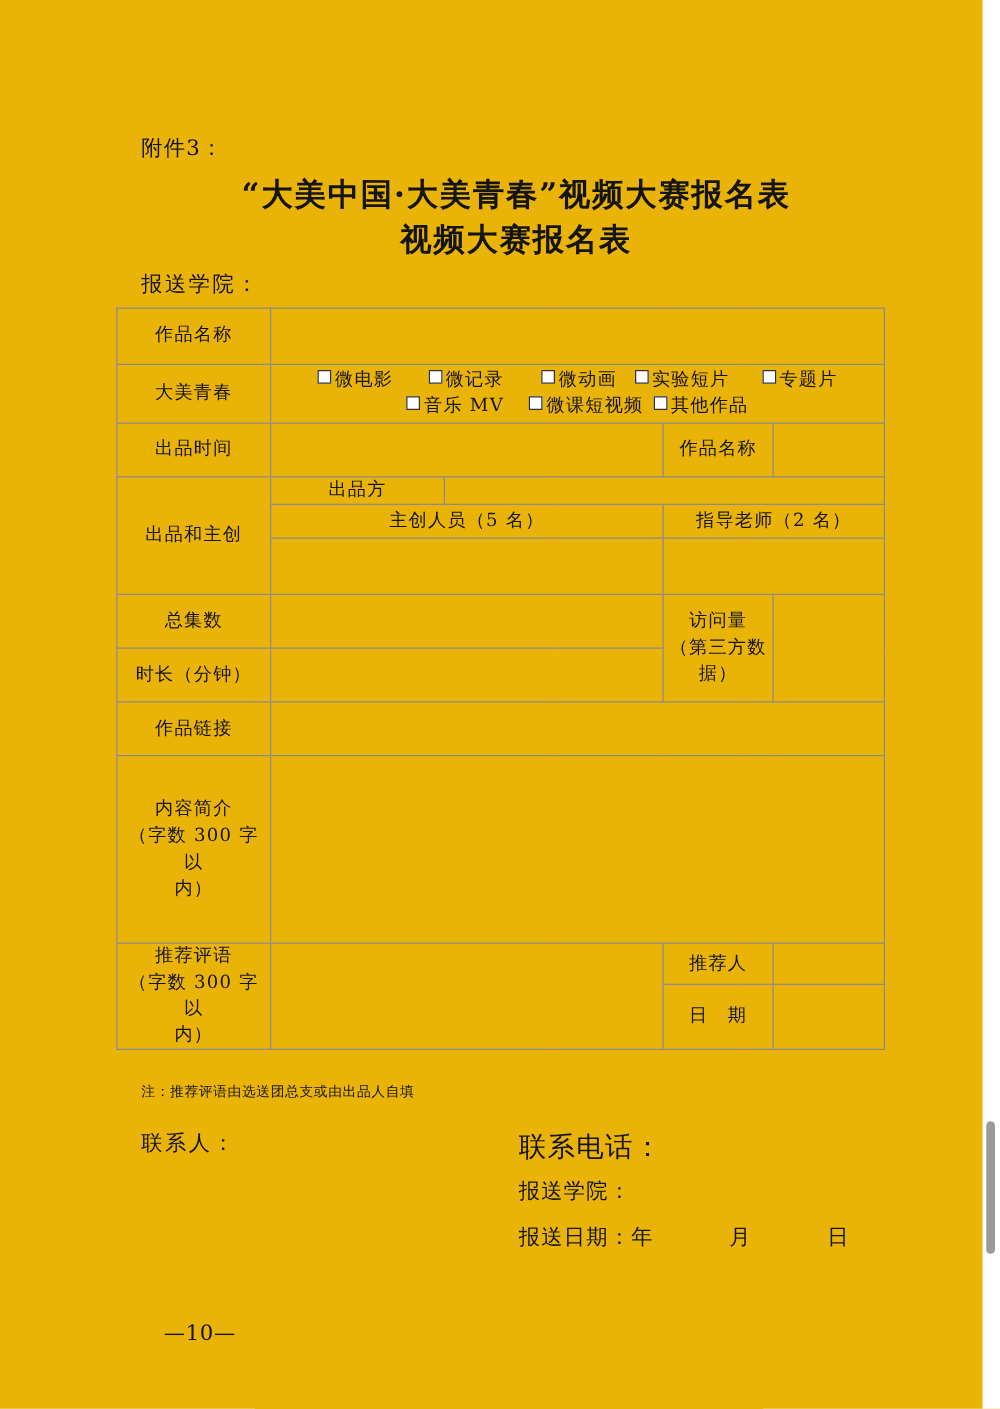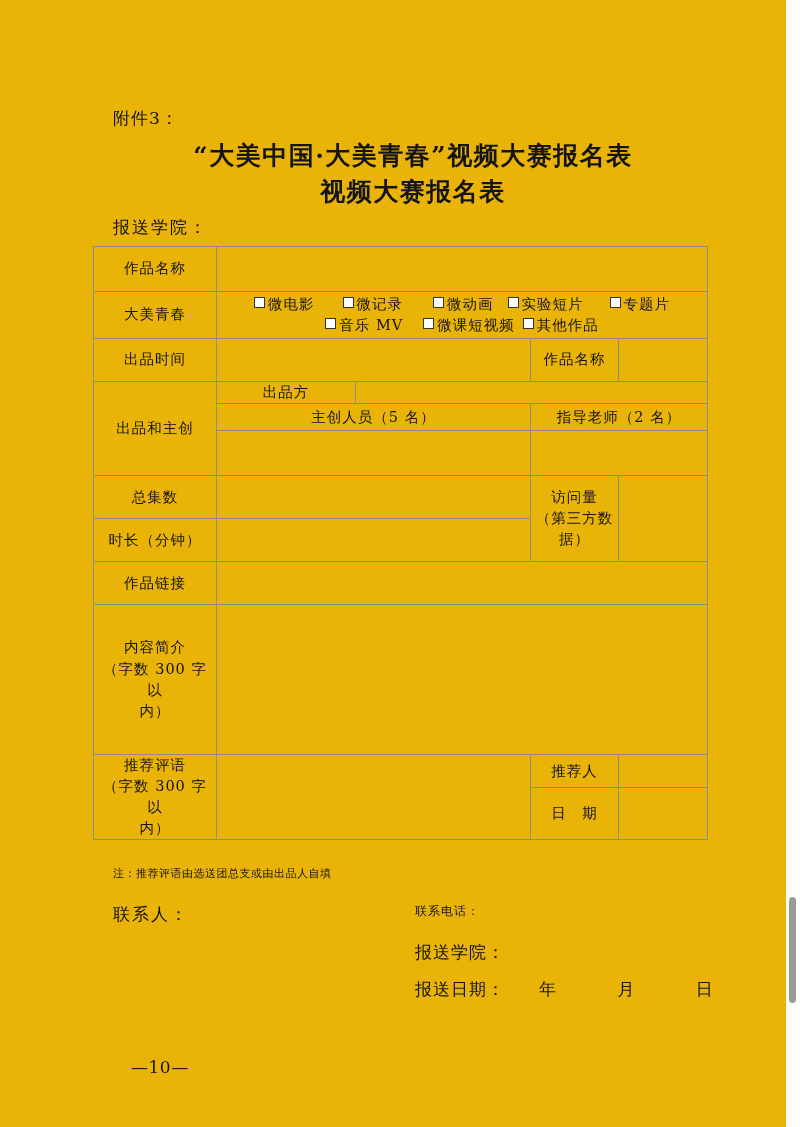--- a/index.html
+++ b/index.html
@@ -119,21 +119,21 @@
     left: 113px;
     top: 903px;
     font-size: 17px;
     letter-spacing: 2px;
     white-space: nowrap;
   }
   .contact-phone {
     position: absolute;
     left: 415px;
     top: 903px;
-    font-size: 12px;
+    font-size: 22px;
     letter-spacing: 1px;
     white-space: nowrap;
   }
   .submit-college-bottom {
     position: absolute;
     left: 415px;
     top: 941px;
     font-size: 17px;
     letter-spacing: 1px;
     white-space: nowrap;
@@ -141,21 +141,20 @@
   .submit-date {
     position: absolute;
     left: 415px;
     top: 978px;
     font-size: 17px;
     letter-spacing: 1px;
     white-space: nowrap;
   }
   .submit-date .ymd {
     display: inline-block;
-    margin-left: 34px;
     letter-spacing: 28px;
   }
   .page-number {
     position: absolute;
     left: 121px;
     top: 1057px;
     font-size: 17px;
     letter-spacing: 0.5px;
     white-space: nowrap;
     margin-left: 10px;

